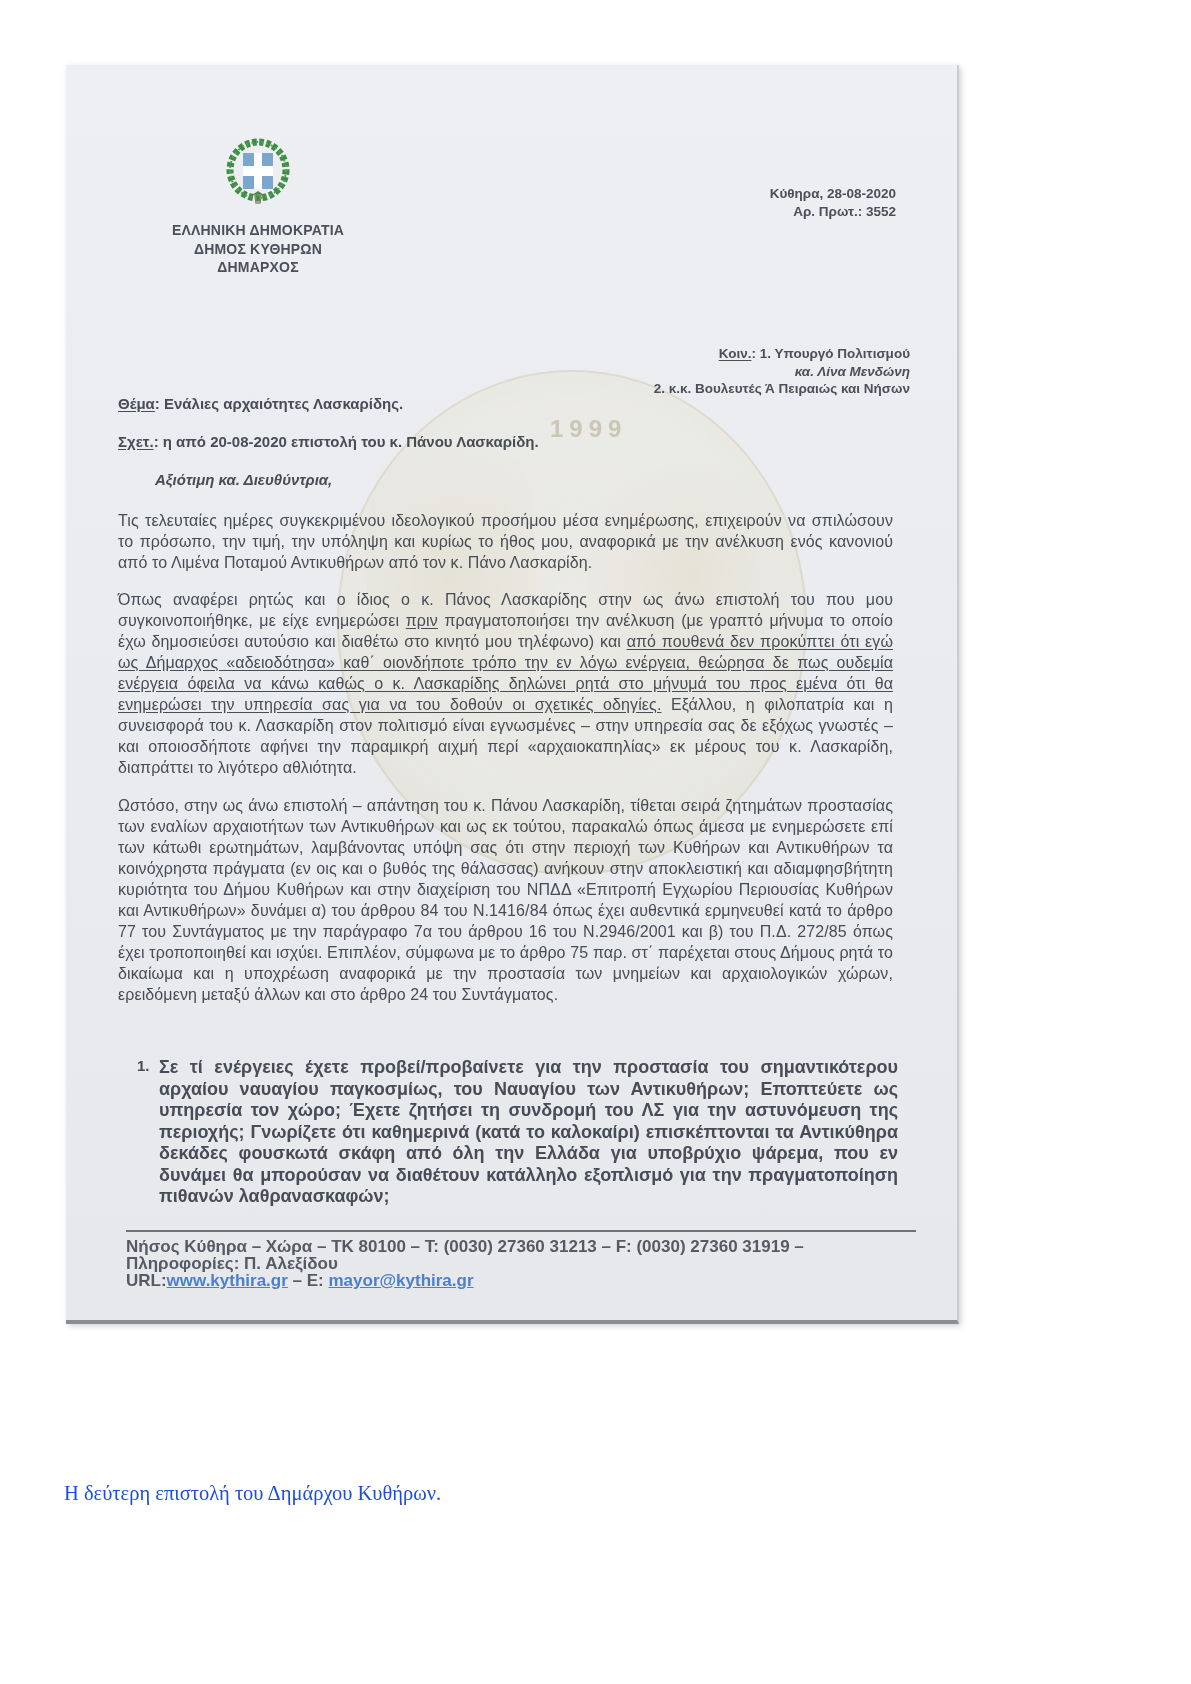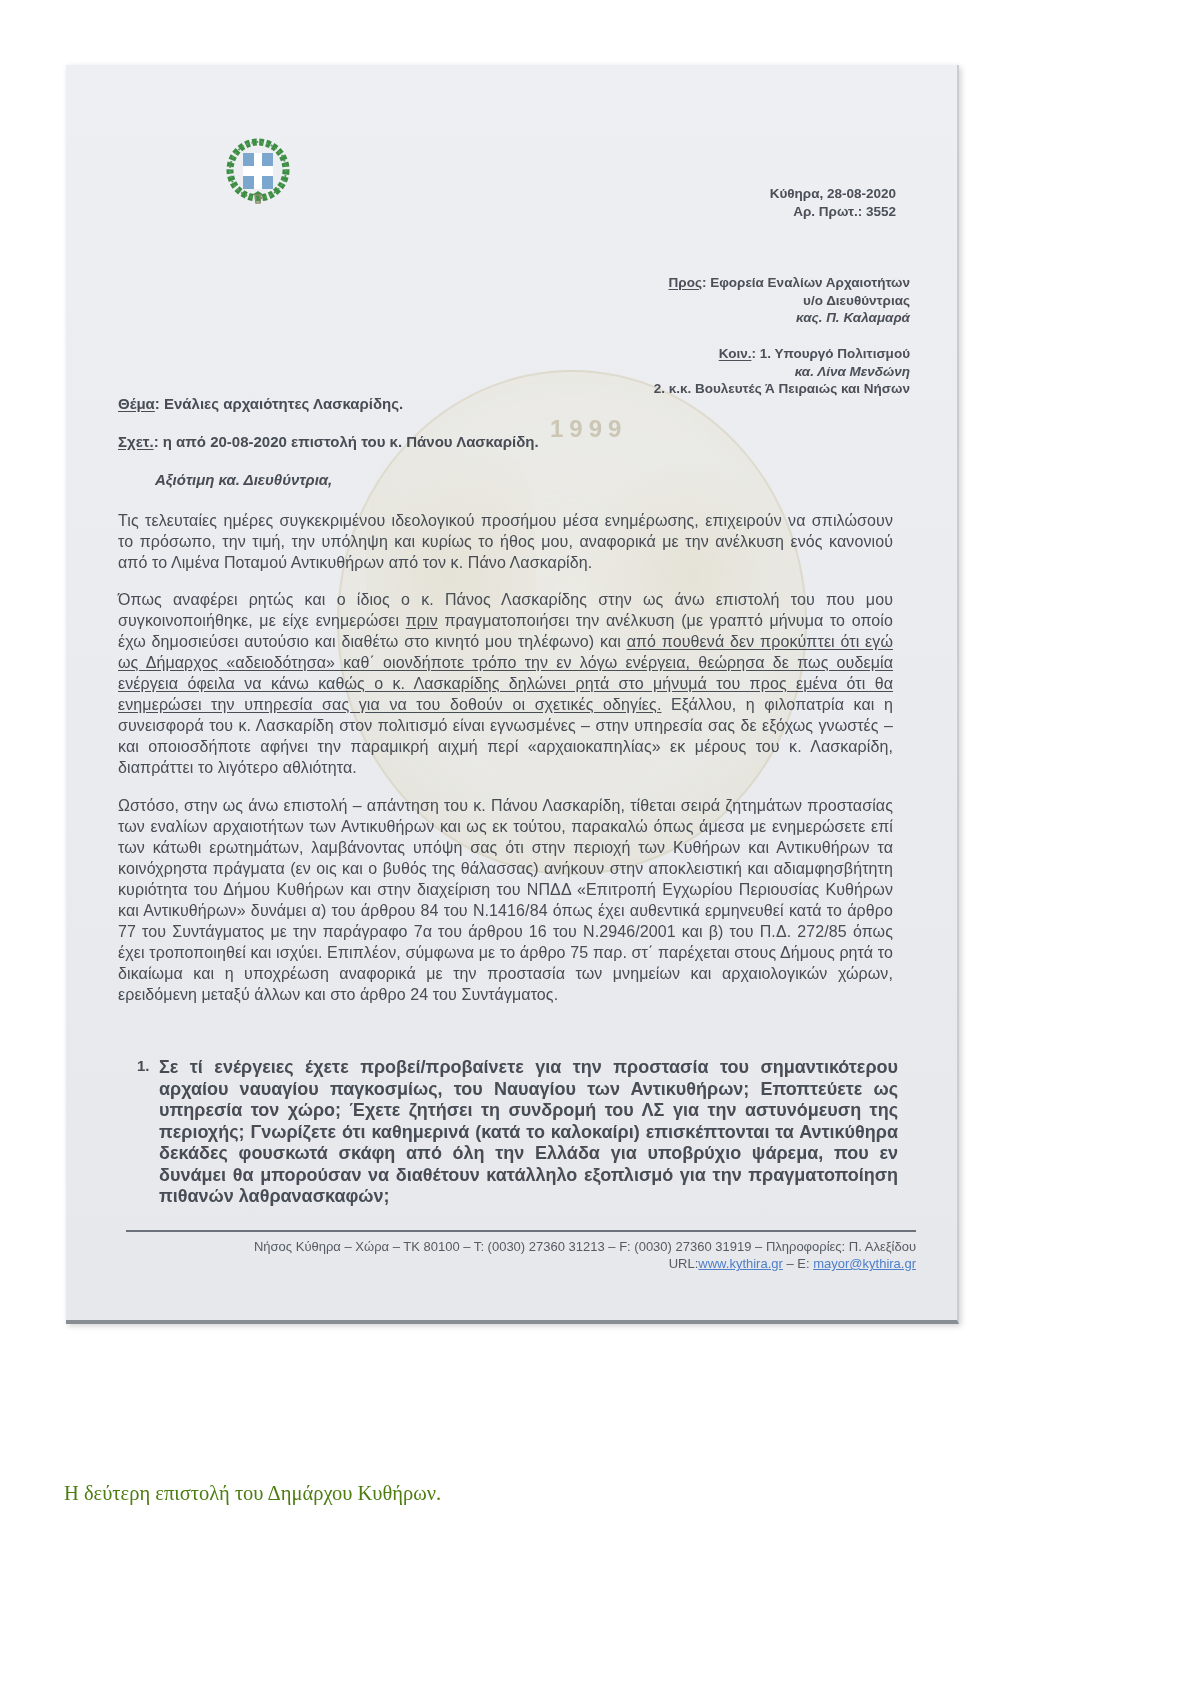--- a/index.html
+++ b/index.html
@@ -16,30 +16,30 @@
   .r-block{text-align:right;font-weight:700;font-size:13.5px;line-height:17.5px;color:#4a4f58;}
   .it{font-style:italic;}
   .u{text-decoration:underline;text-underline-offset:2px;}
   .body-par{width:775px;font-weight:400;font-size:16px;line-height:21px;text-align:justify;color:#474c55;letter-spacing:.1px;}
   .label-line{font-weight:700;font-size:15px;color:#474c55;}
   .list-row{display:flex;}
   .list-num{width:18px;flex:0 0 18px;font-weight:700;font-size:15px;color:#474c55;}
   .list-txt{width:739px;margin-left:4px;font-weight:700;font-size:18px;line-height:21.5px;text-align:justify;color:#474c55;}
 
   .sep{height:2px;background:#6d727a;}
-  .footer{width:790px;text-align:right;font-weight:400;font-size:13px;line-height:17px;color:#565b63;}
+  .footer{width:790px;text-align:left;font-weight:700;font-size:17px;line-height:17px;color:#565b63;}
   .flink{color:#4e7fc9;text-decoration:underline;}
 
   .wm{border-radius:50%;
       background:radial-gradient(circle at 50% 45%, rgba(236,231,213,.42) 0%, rgba(233,228,208,.30) 55%, rgba(221,214,191,.52) 93%, rgba(221,214,191,0) 100%);
       border:2px solid rgba(205,198,173,.40);}
   .wm-blob{border-radius:45%;background:radial-gradient(circle, rgba(222,215,192,.38) 0%, rgba(222,215,192,0) 70%);}
   .wm-year{font-weight:700;font-size:24px;letter-spacing:6px;color:rgba(178,168,138,.55);margin-left:36px;}
 
-  .caption{position:absolute;left:64px;top:1482px;font-family:"Liberation Serif",serif;font-size:20.5px;color:#4d7c0f;}
+  .caption{position:absolute;left:64px;top:1482px;font-family:"Liberation Serif",serif;font-size:20.5px;color:#1d4ed8;}
   .z1{z-index:2;}
 </style>
 </head>
 <body>
 
 <div class="scan">
 
   <div class="abs wm" style="left:271px;top:305px;width:470px;height:505px;"></div>
   <div class="abs wm-blob" style="left:300px;top:330px;width:170px;height:360px;"></div>
   <div class="abs wm-blob" style="left:520px;top:380px;width:210px;height:260px;"></div>
@@ -50,32 +50,32 @@
       <circle cx="36" cy="37" r="28" fill="none" stroke="#3f8d44" stroke-width="7" stroke-dasharray="4.5 2.5"></circle>
       <circle cx="36" cy="37" r="28" fill="none" stroke="#56a05b" stroke-width="2" stroke-dasharray="2 3"></circle>
       <rect x="21" y="20" width="30" height="36" fill="#ffffff"></rect>
       <rect x="21" y="20" width="11" height="13" fill="#7ba6cd"></rect>
       <rect x="40" y="20" width="11" height="13" fill="#7ba6cd"></rect>
       <rect x="21" y="43" width="11" height="13" fill="#7ba6cd"></rect>
       <rect x="40" y="43" width="11" height="13" fill="#7ba6cd"></rect>
       <path d="M30 62 L42 62 L36 58 Z" fill="#3f8d44"></path>
       <path d="M33 62 L39 62 L38 70 L34 70 Z" fill="none" stroke="#8a8a6a" stroke-width="1.5"></path>
     </svg>
+    <div class="hdr-org" style="margin-top:4px;">
+      <div>ΕΛΛΗΝΙΚΗ ΔΗΜΟΚΡΑΤΙΑ</div>
+      <div>ΔΗΜΟΣ ΚΥΘΗΡΩΝ</div>
+      <div>ΔΗΜΑΡΧΟΣ</div>
+    </div>
   </div>
 
   <div class="abs r-block z1" style="top:120px;right:61px;">
     <div>Κύθηρα, 28-08-2020</div>
     <div>Αρ. Πρωτ.: 3552</div>
   </div>
 
-  <div class="abs r-block z1" style="top:209px;right:47px;">
-    <div><span class="u">Προς</span><span>: Εφορεία Εναλίων Αρχαιοτήτων</span></div>
-    <div>υ/ο Διευθύντριας</div>
-    <div class="it">κας. Π. Καλαμαρά</div>
-  </div>
 
   <div class="abs r-block z1" style="top:280px;right:47px;text-align:right;">
     <div><span class="u">Κοιν.</span><span>: 1. Υπουργό Πολιτισμού</span></div>
     <div class="it">κα. Λίνα Μενδώνη</div>
     <div>2. κ.κ. Βουλευτές Ά Πειραιώς και Νήσων</div>
   </div>
 
   <div class="abs label-line z1" style="left:52px;top:330px;">
     <span class="u">Θέμα</span><span>: Ενάλιες αρχαιότητες Λασκαρίδης.</span>
   </div>

